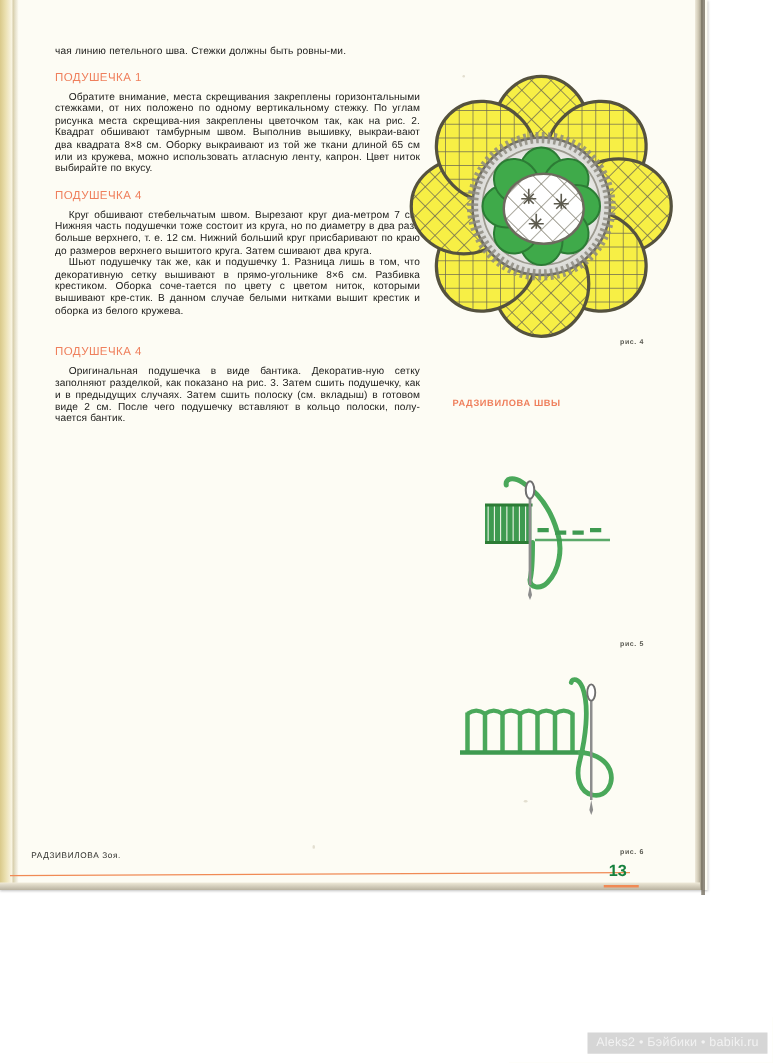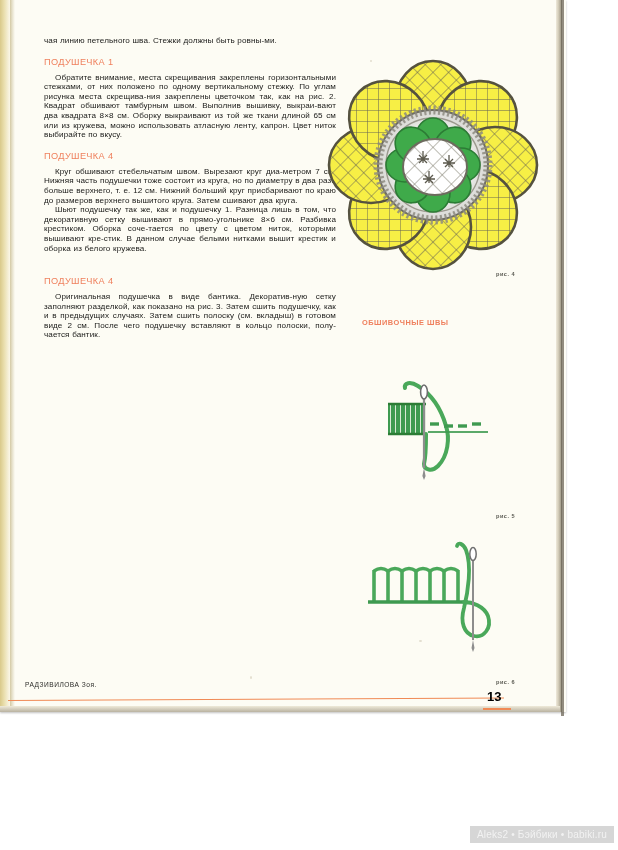--- a/index.html
+++ b/index.html
@@ -92,21 +92,21 @@
     position:absolute;left:25px;top:681px;
     font-size:6.6px;color:#2b2b28;letter-spacing:.5px;
   }
   #rule{
     position:absolute;left:8px;top:700px;width:496px;height:1px;
     background:#f08a55;
     transform:rotate(-0.28deg);transform-origin:left center;
   }
   #page-no{
     position:absolute;left:487px;top:689px;
-    font-size:13px;font-weight:bold;color:#000000;
+    font-size:13px;font-weight:bold;color:#15803d;
   }
   #page-no-rule{
     position:absolute;left:483px;top:708px;width:28px;height:1.6px;background:#f08a55;
   }
 
   
   #watermark{
     position:absolute;left:470px;top:826px;
     padding:3px 7px;
     background:#d6d6d6;
@@ -237,21 +237,21 @@
           <path d="M-14 -10 l8 8 M-6 -10 l-8 8 M-10 -14 v12 M-16 -6 h12"></path>
           <path d="M12 -6 l8 8 M20 -6 l-8 8 M16 -10 v12 M10 -2 h12"></path>
           <path d="M-8 10 l8 8 M0 10 l-8 8 M-4 6 v12 M-10 14 h12"></path>
         </g>
       </g>
     </g>
   </svg>
 </div>
 <div class="cap" id="cap4">рис. 4</div>
 
-<div id="seams-head">ОБШИВОЧНЫЕ ШВЫ</div>
+<div id="seams-head">РАДЗИВИЛОВА ШВЫ</div>
 
 <div id="fig5-wrap">
   <svg width="170" height="150" viewBox="0 0 170 150">
 
     <g stroke="#3e9a50" stroke-width="4.2" fill="none">
       <path d="M0 52 V82"></path>
         <path d="M5 52 V82"></path>
         <path d="M10 52 V82"></path>
       <path d="M15 52 V82"></path>
         <path d="M20 52 V82"></path>

